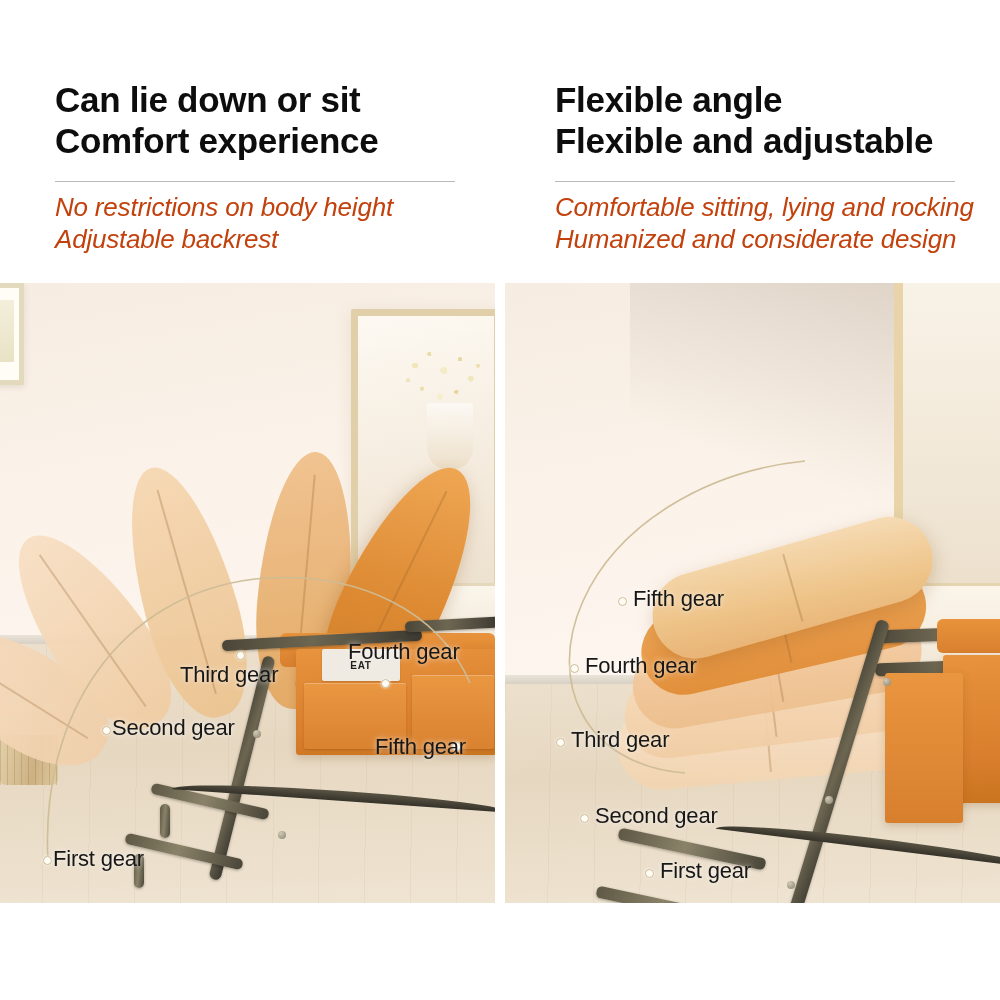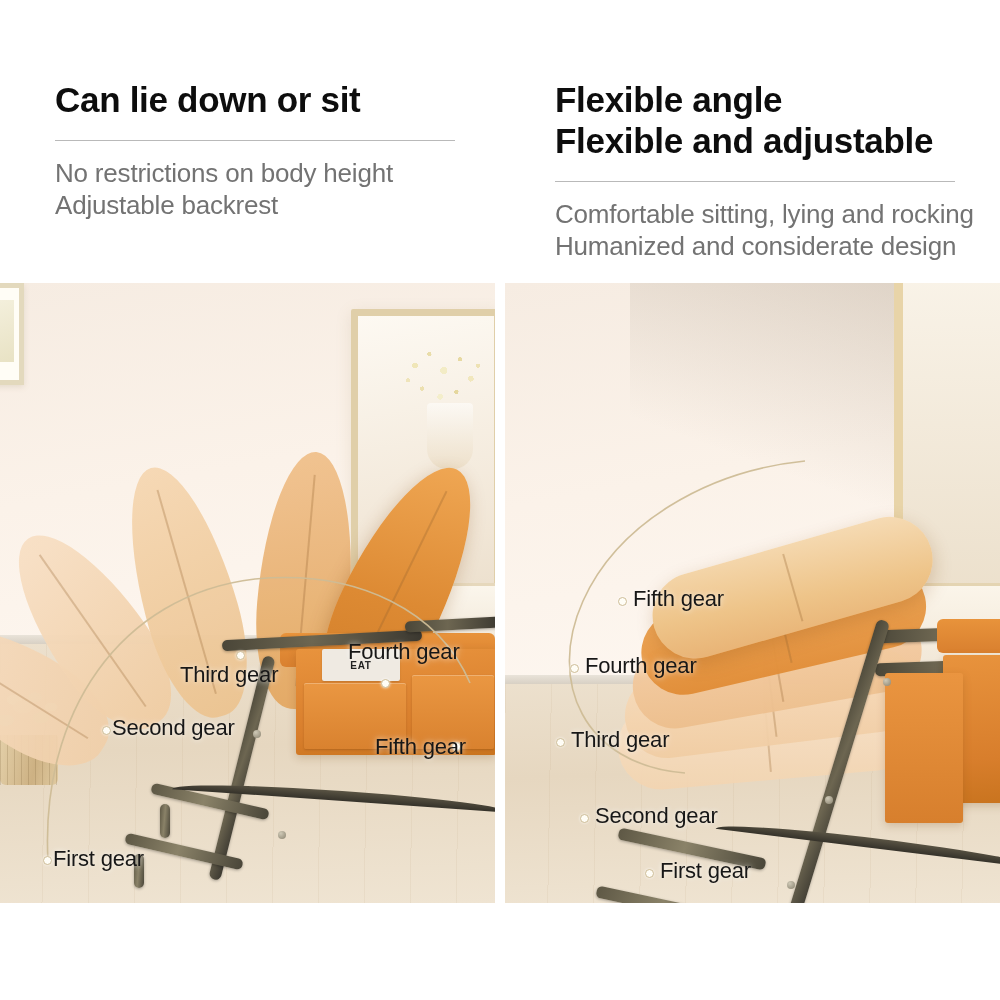--- a/index.html
+++ b/index.html
@@ -22,22 +22,22 @@
   .head-col.right .head-inner { left:55px; right:35px; }
 
   .head-title {
     font-size:35px; font-weight:bold; color:#0d0d0d;
     line-height:1.17; letter-spacing:-0.3px; white-space:nowrap;
   }
   .head-rule {
     height:1px; background:#b9b9b9; margin-top:19px; width:400px;
   }
   .head-sub {
-    margin-top:17px; font-size:26px; font-weight:400; color:#737373;
-    line-height:1.22; white-space:nowrap; letter-spacing:-0.2px;
+    margin-top:10px; font-size:26px; font-weight:400; color:#c2410c;
+    line-height:1.22; white-space:nowrap; letter-spacing:-0.2px;font-style:italic;
   }
 
   
   .panels {
     position:absolute; left:0; top:283px; width:1000px; height:620px;
     display:flex; gap:0;
   }
   .panel { position:relative; height:620px; overflow:hidden; }
   .panel.left  { width:495px; }
   .panel.gap   { width:10px; background:#fff; }
@@ -216,20 +216,21 @@
 <body>
 
 <div class="page">
 
   <div class="headers">
 
     <div class="head-col left">
       <div class="head-inner">
         <div class="head-title">
           <div>Can lie down or sit</div>
+          <div>Comfort experience</div>
         </div>
         <div class="head-rule"></div>
         <div class="head-sub">
           <div>No restrictions on body height</div>
           <div>Adjustable backrest</div>
         </div>
       </div>
     </div>
 
     <div class="head-col right">

